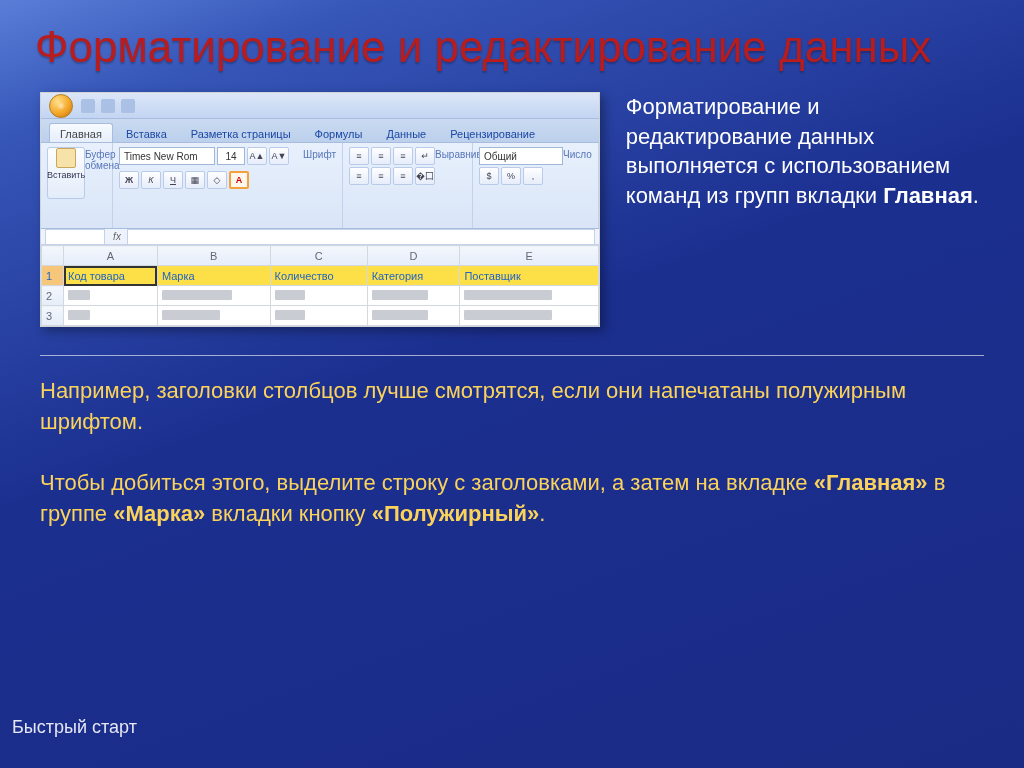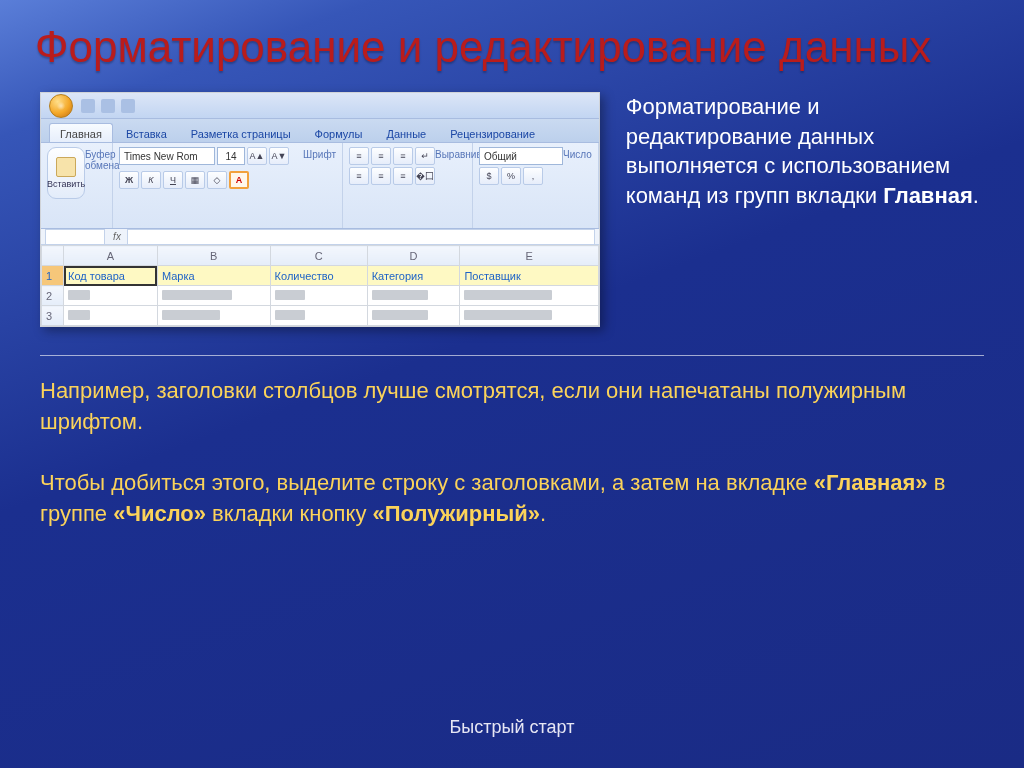--- a/index.html
+++ b/index.html
@@ -75,22 +75,22 @@
   .group {
     border-right:1px solid #c3d2ea;
     padding: 4px 6px 2px;
     display:flex; justify-content:space-between;
   }
   .group-body { display:flex; gap:4px; align-items:center; flex-wrap:wrap; }
   .group-label { text-align:left; color:#5776b8; font-size:10px; padding-top:2px;}
   .bigbtn {
     width:38px; height:52px;
     background: linear-gradient(#fdfeff,#e3ecfa);
-    border:1px solid #b9cbe8; border-radius:9px;
-    display:flex; flex-direction:column; align-items:center; justify-content:center;
+    border:1px solid #b9cbe8; border-radius:3px;
+    display:flex; flex-direction:column; align-items:center; justify-content:flex-start;
     font-size: 9px; color:#335;
     gap:2px;
   }
   .bigbtn .ic { width:20px; height:20px; background:#f7e3aa; border:1px solid #caa85a; border-radius:2px;}
   .smallctl {
     width:20px; height:18px; background:linear-gradient(#fdfeff,#e6edfa);
     border:1px solid #b9cbe8; border-radius:2px;
     display:inline-flex; align-items:center; justify-content:center;
     font-size:9px; color:#445;
   }
@@ -116,32 +116,32 @@
   .fbx { width:60px; border:1px solid #c3d2ea; background:#fff; height:16px; margin:0 2px 0 4px;}
   .fx { width:20px; text-align:center; font-style:italic; color:#666;}
   .fval { flex:1; border:1px solid #c3d2ea; background:#fff; height:16px; margin-right:4px;}
   .sheet { background:#fff; }
   .sheet table { border-collapse:collapse; width:100%; font-size:11px;}
   .sheet th, .sheet td { border:1px solid #d3d8df; height:20px; padding:0 4px; text-align:left;}
   .sheet th { background:linear-gradient(#f3f7fd,#e5edf9); color:#667; font-weight:normal; text-align:center;}
   .rownum { background:linear-gradient(#f3f7fd,#e5edf9); text-align:center; color:#667; width:22px;}
   .sheet tr.hdrrow td { color:#1e63c7;}
   .sheet tr.sel .rownum { background:#f6c77a;}
-  .sheet tr.sel td { background:#fef9c3;}
+  .sheet tr.sel td { background:#fde047;}
   .sheet td.selcell { outline:2px solid #333; outline-offset:-2px;}
   .stub { display:inline-block; background:#c9cdd3; height:10px; border-radius:1px;}
   
   .sidetext { color:#fff; font-size:22px; line-height:1.35; max-width:380px;}
   .sidetext b { font-weight:bold;}
   .divider { margin:28px 40px 0; border:0; border-top:1px solid rgba(255,255,255,.6);}
   .para { color:#fbd35a; font-size:22px; line-height:1.4; padding:20px 40px 0;}
   .para b { font-weight:bold;}
   .footer {
-    position:absolute; bottom:30px; left:0; right:0;
-    text-align:center; color:#e6e6f4; font-size:18px;
+    position:absolute; bottom:30px; left:12px; right:0;
+    text-align:left; color:#e6e6f4; font-size:18px;
   }
 </style>
 </head>
 <body>
 
 <div class="title">Форматирование и редактирование данных</div>
 
 <div class="content">
 
   <div class="screenshot">
@@ -270,17 +270,17 @@
     <span>Форматирование и редактирование данных выполняется с использованием команд из групп вкладки </span><b>Главная</b>.
   </div>
 </div>
 
 <hr class="divider">
 
 <div class="para">
   <p>Например, заголовки столбцов лучше смотрятся, если они напечатаны полужирным шрифтом.</p>
   <br>
   <p>
-    <span>Чтобы добиться этого, выделите строку с заголовками, а затем на вкладке </span><b>«Главная»</b><span> в группе </span><b>«Число»</b><span> вкладки кнопку </span><b>«Полужирный»</b>.
+    <span>Чтобы добиться этого, выделите строку с заголовками, а затем на вкладке </span><b>«Главная»</b><span> в группе </span><b>«Марка»</b><span> вкладки кнопку </span><b>«Полужирный»</b>.
   </p>
 </div>
 
 <div class="footer">Быстрый старт</div>
 
 </body></html>

